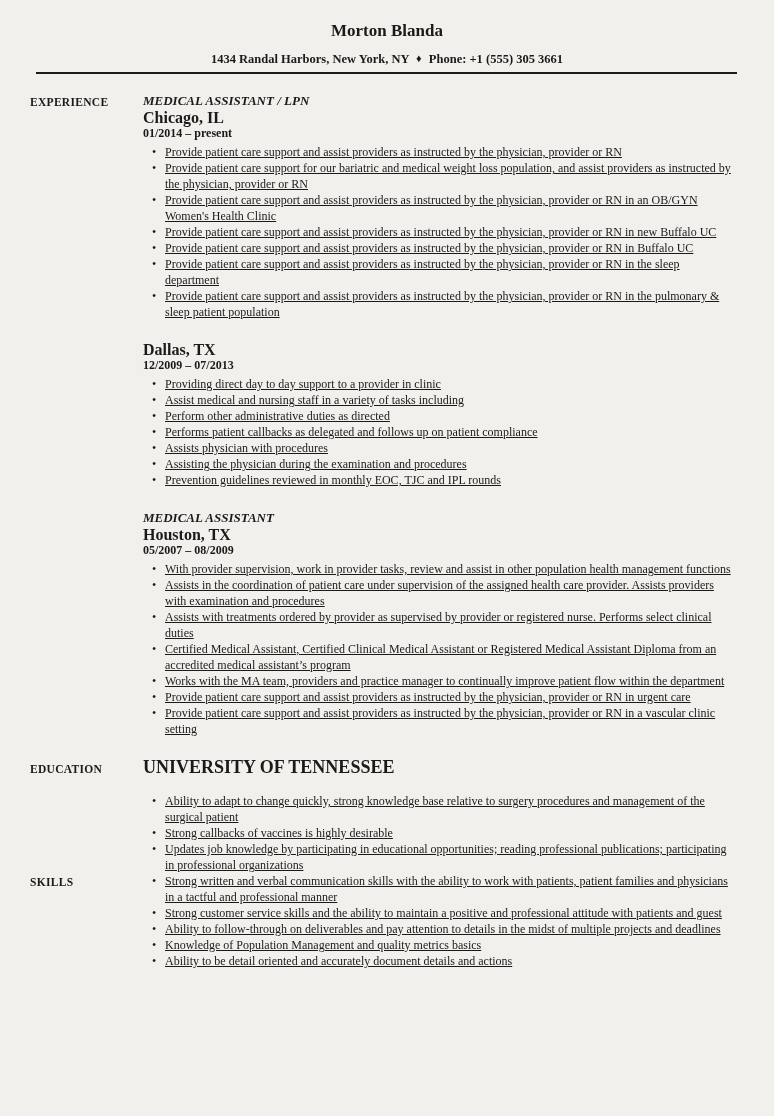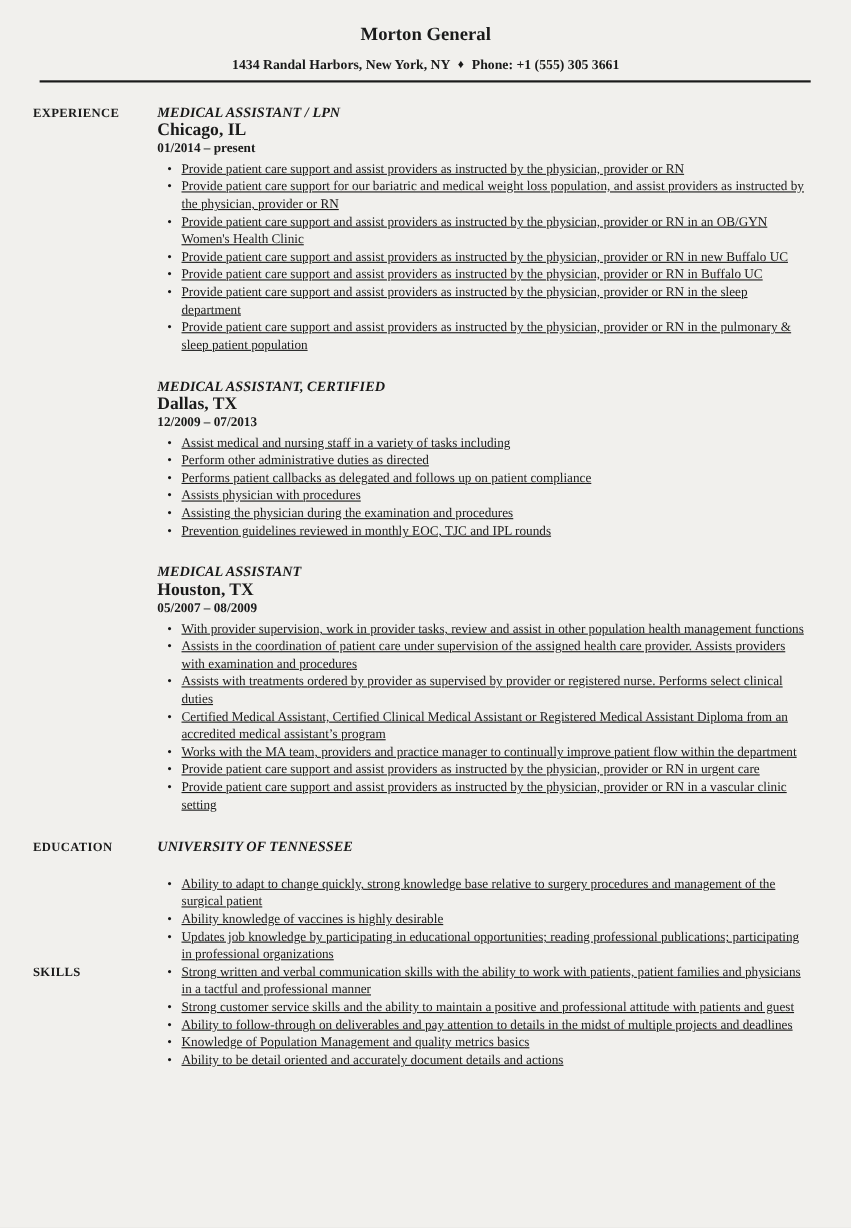--- a/index.html
+++ b/index.html
@@ -87,41 +87,40 @@
   }
   ul.bullets li::before {
     content: "\2022";
     position: absolute;
     left: -13px;
     top: 0;
     font-size: 12px;
   }
   
   .edu-school {
-    font-size: 13px;
-    font-weight: bold;
-    line-height: 15px;
-    font-style: italic;
+    font-size: 18px;
+    font-weight: bold;
+    line-height: 15px;
   }
   .edu-degree {
     font-size: 12px;
     font-weight: bold;
     line-height: 15px;
     margin-top: 3px;
   }
   
   .row.skills ul.bullets { margin-top: 0; padding-top: 0; }
 </style>
 </head>
 <body>
 
 <div class="page">
 
   <div class="hdr">
-    <div class="hdr-name">Morton General</div>
+    <div class="hdr-name">Morton Blanda</div>
     <div class="hdr-contact">
       <span>1434 Randal Harbors, New York, NY</span>
       <span class="sep">♦</span>
       <span>Phone: +1 (555) 305 3661</span>
     </div>
   </div>
   <hr class="rule">
 
   <div class="row experience">
     <div class="label-col">EXPERIENCE</div>
@@ -136,24 +135,24 @@
           <li>Provide patient care support for our bariatric and medical weight loss population, and assist providers as instructed by the physician, provider or RN</li>
           <li>Provide patient care support and assist providers as instructed by the physician, provider or RN in an OB/GYN Women's Health Clinic</li>
           <li>Provide patient care support and assist providers as instructed by the physician, provider or RN in new Buffalo UC</li>
           <li>Provide patient care support and assist providers as instructed by the physician, provider or RN in Buffalo UC</li>
           <li>Provide patient care support and assist providers as instructed by the physician, provider or RN in the sleep department</li>
           <li>Provide patient care support and assist providers as instructed by the physician, provider or RN in the pulmonary &amp; sleep patient population</li>
         </ul>
       </div>
 
       <div class="job">
-        <div class="job-title">MEDICAL ASSISTANT, CERTIFIED</div>
         <div class="job-location">Dallas, TX</div>
         <div class="job-dates">12/2009 – 07/2013</div>
         <ul class="bullets">
+          <li>Providing direct day to day support to a provider in clinic</li>
           <li>Assist medical and nursing staff in a variety of tasks including</li>
           <li>Perform other administrative duties as directed</li>
           <li>Performs patient callbacks as delegated and follows up on patient compliance</li>
           <li>Assists physician with procedures</li>
           <li>Assisting the physician during the examination and procedures</li>
           <li>Prevention guidelines reviewed in monthly EOC, TJC and IPL rounds</li>
         </ul>
       </div>
 
       <div class="job">
@@ -179,21 +178,21 @@
     <div class="content-col">
       <div class="edu-school">UNIVERSITY OF TENNESSEE</div>
     </div>
   </div>
 
   <div class="row skills">
     <div class="label-col">SKILLS</div>
     <div class="content-col">
       <ul class="bullets">
         <li>Ability to adapt to change quickly, strong knowledge base relative to surgery procedures and management of the surgical patient</li>
-        <li>Ability knowledge of vaccines is highly desirable</li>
+        <li>Strong callbacks of vaccines is highly desirable</li>
         <li>Updates job knowledge by participating in educational opportunities; reading professional publications; participating in professional organizations</li>
         <li>Strong written and verbal communication skills with the ability to work with patients, patient families and physicians in a tactful and professional manner</li>
         <li>Strong customer service skills and the ability to maintain a positive and professional attitude with patients and guest</li>
         <li>Ability to follow-through on deliverables and pay attention to details in the midst of multiple projects and deadlines</li>
         <li>Knowledge of Population Management and quality metrics basics</li>
         <li>Ability to be detail oriented and accurately document details and actions</li>
       </ul>
     </div>
   </div>
 

